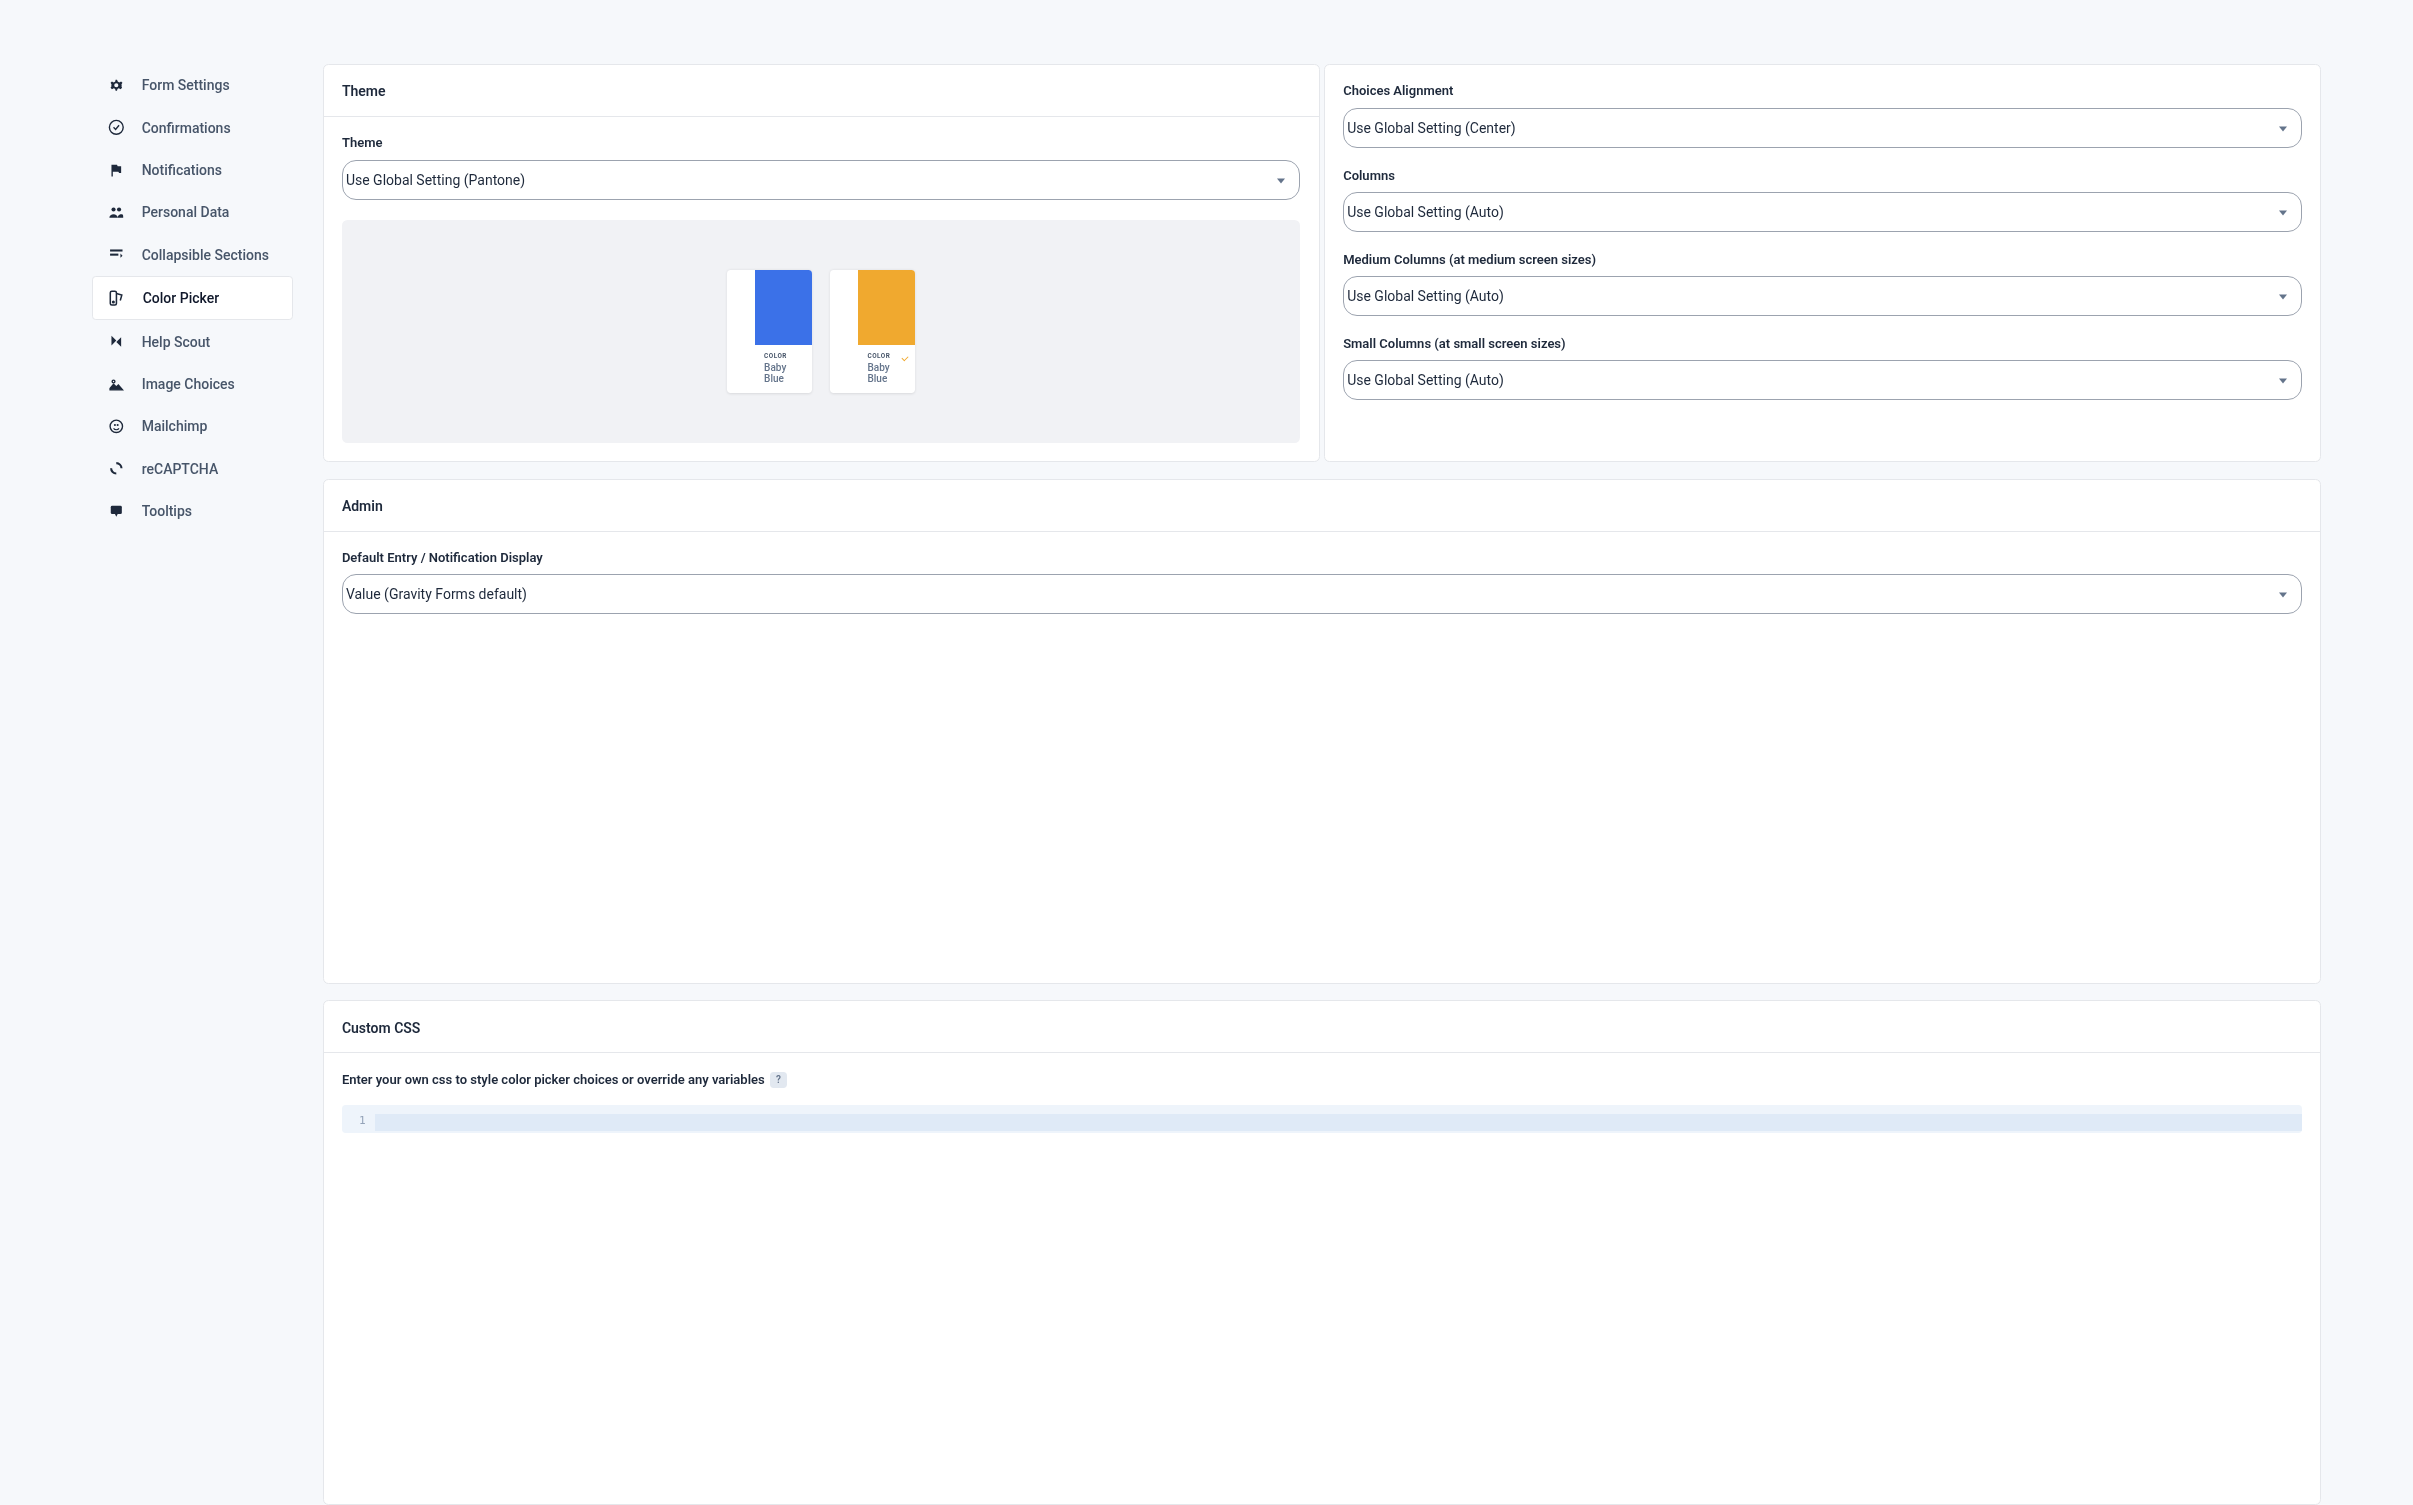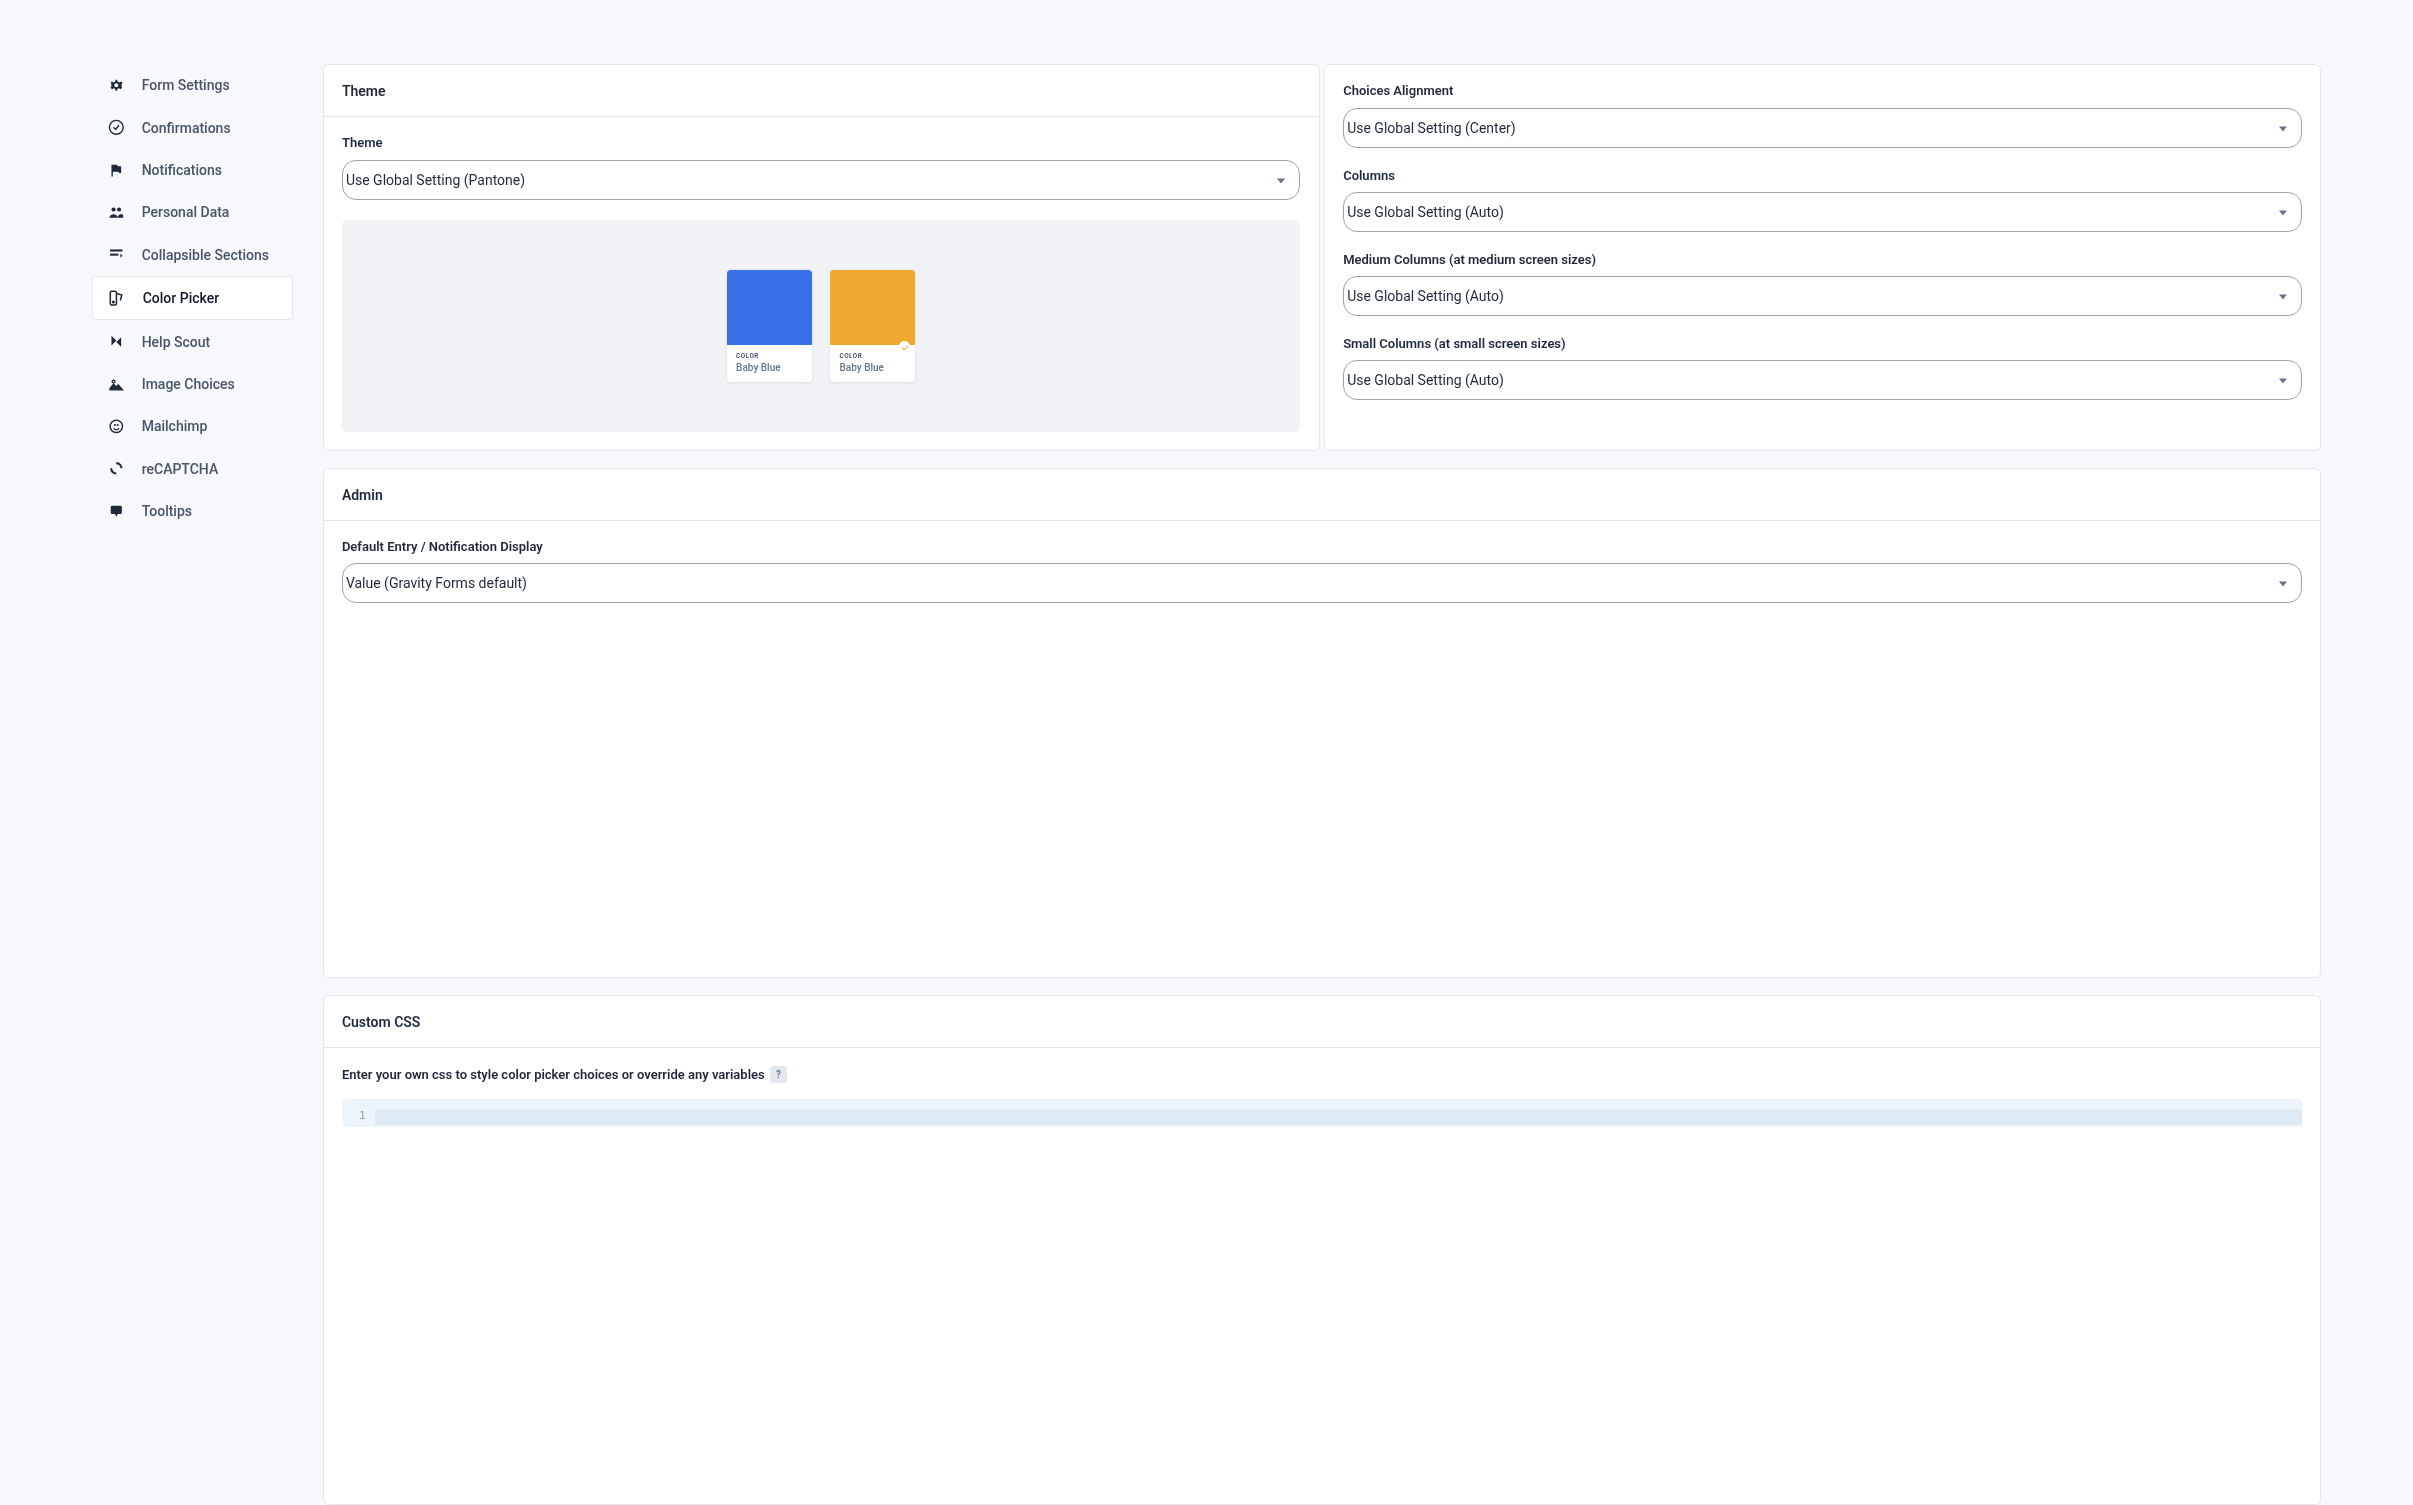--- a/index.html
+++ b/index.html
@@ -112,20 +112,21 @@
       justify-content: center;
       gap: 18.4px;
     }
     .swatch {
       width: 85px;
       background: #ffffff;
       border-radius: 3.7px;
       overflow: hidden;
       box-shadow: 0 0.9px 2.8px rgba(0,0,0,0.1);
       position: relative;
+      padding-left: 28px;
     }
     .swatch-color {
       height: 75px;
       width: 100%;
     }
     .swatch-text {
       padding: 7.4px 9.2px 9.2px 9.2px;
     }
     .swatch-cat {
       font-size: 6.4px;

